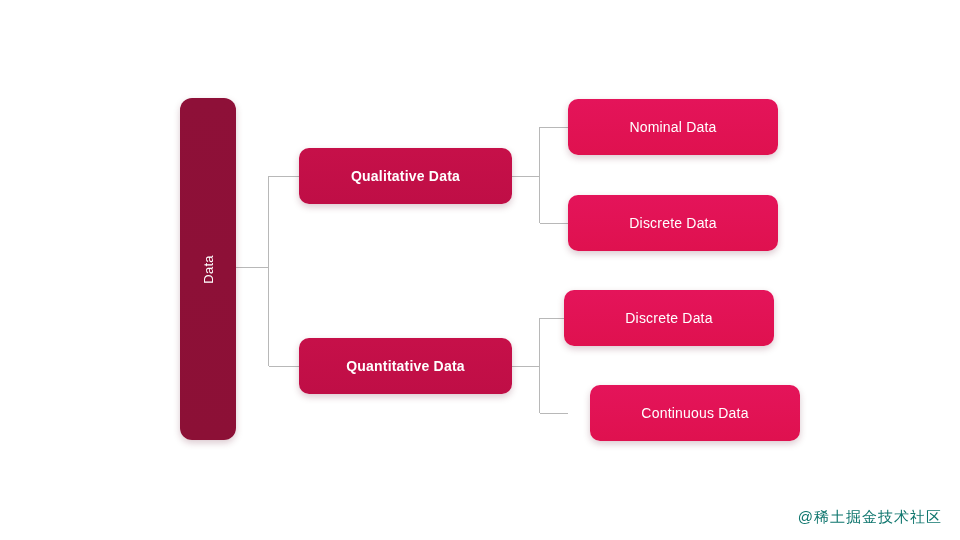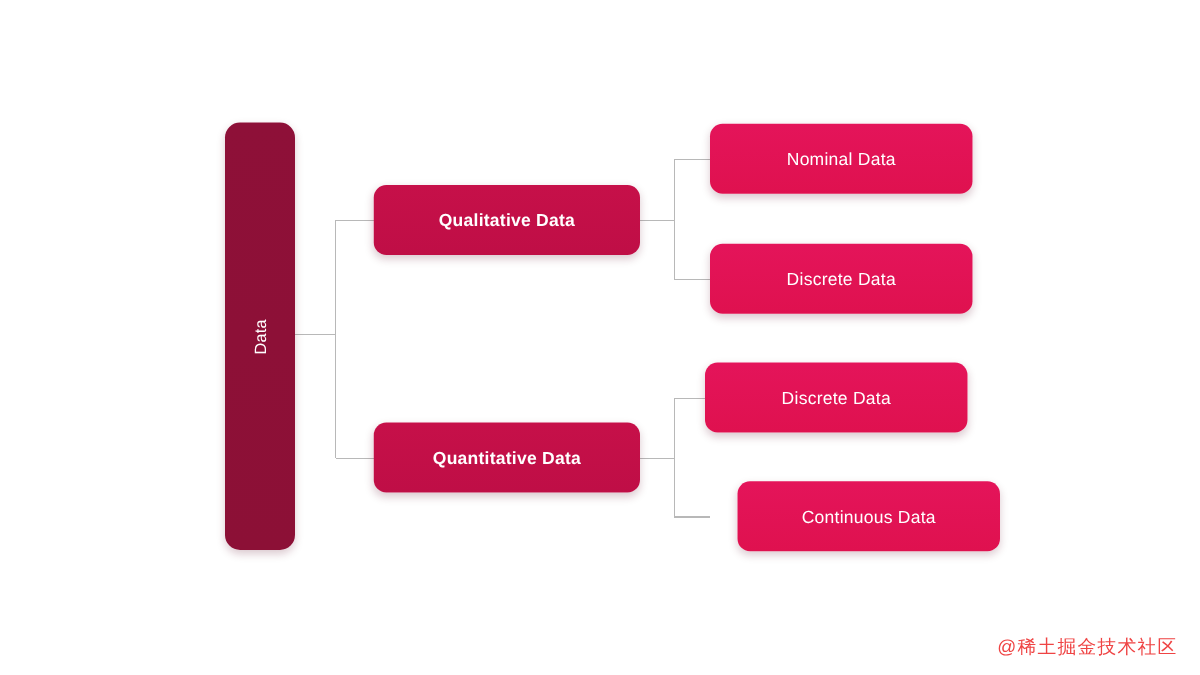--- a/index.html
+++ b/index.html
@@ -85,21 +85,21 @@
   #node-ordinal    { left: 568px; top: 195px; }
   #node-discrete   { left: 564px; top: 290px; }
   #node-continuous { left: 590px; top: 385px; }
 
   
   #watermark {
     position: absolute;
     right: 18px;
     bottom: 13px;
     font-size: 15px;
-    color: #ef4444;
+    color: #0f766e;
     letter-spacing: 1px;
     white-space: nowrap;
     user-select: none;
   }
 </style>
 </head>
 <body>
 
 <div id="canvas">
 

